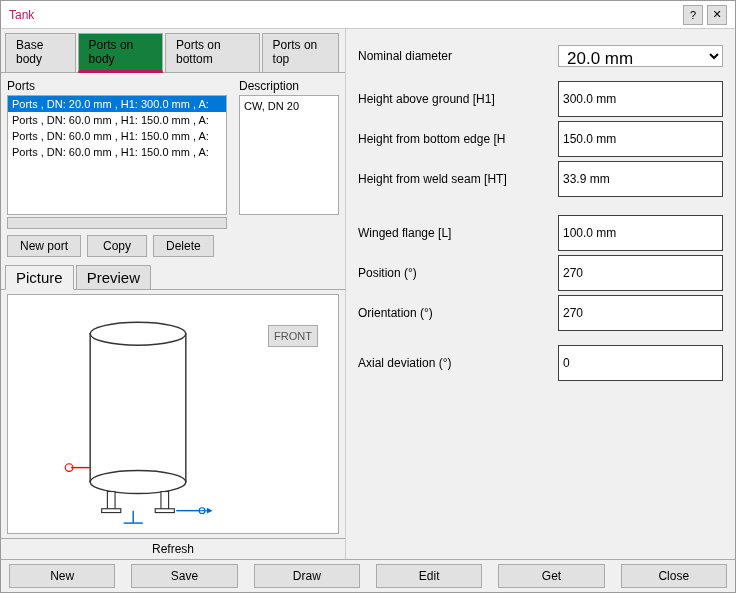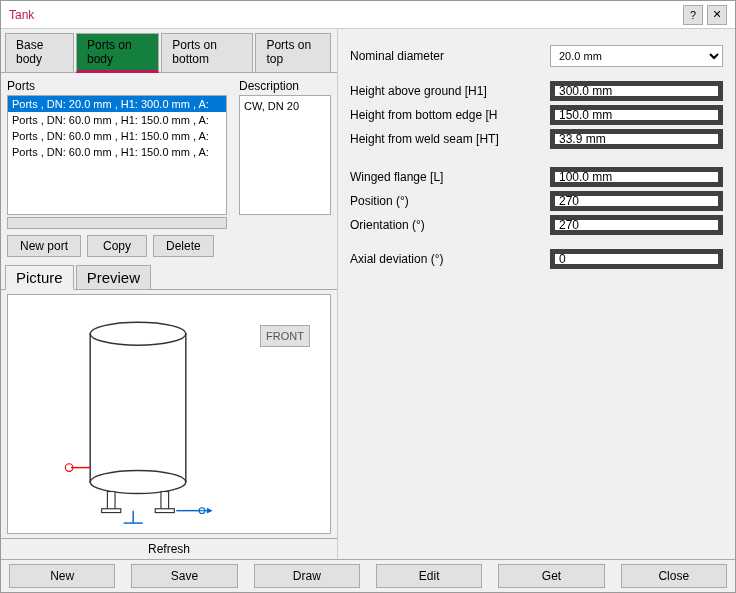--- a/index.html
+++ b/index.html
@@ -213,32 +213,32 @@
       align-items: center;
       margin-bottom: 4px;
     }
     .field-label {
       flex: 0 0 200px;
       font-size: 12px;
       color: #000;
     }
     .field-input {
       flex: 1;
-      border: 5px solid #404040;
+      border: 1px solid #404040;
       background: #fff;
       padding: 2px 4px;
       font-size: 12px;
-      height: 20px;
+      height: 36px;
     }
     .field-select {
       flex: 1;
       border: 1px solid #aaa;
       background: #fff;
       padding: 2px 4px;
-      font-size: 11px;
+      font-size: 17px;
       height: 22px;
     }
     
     .bottom-bar {
       border-top: 1px solid #aaa;
       display: flex;
       gap: 12px;
       background: #f0f0f0;
       padding: 4px 6px;
       justify-content: space-between;

